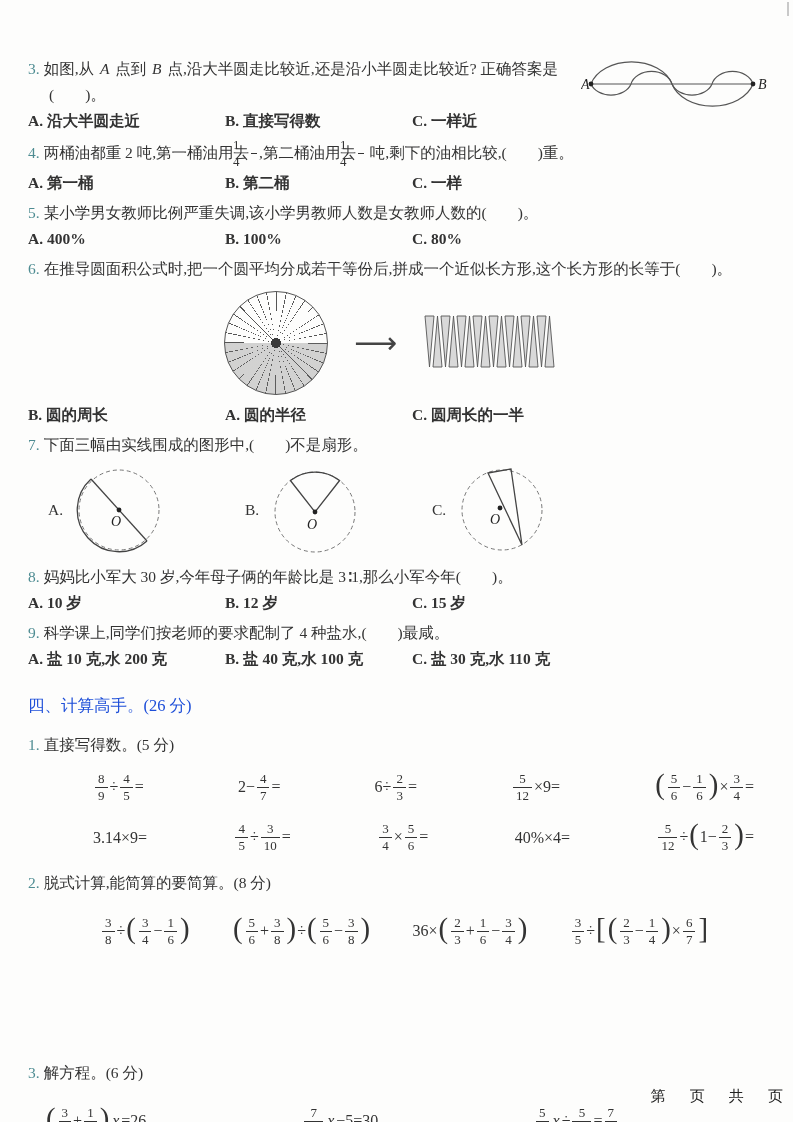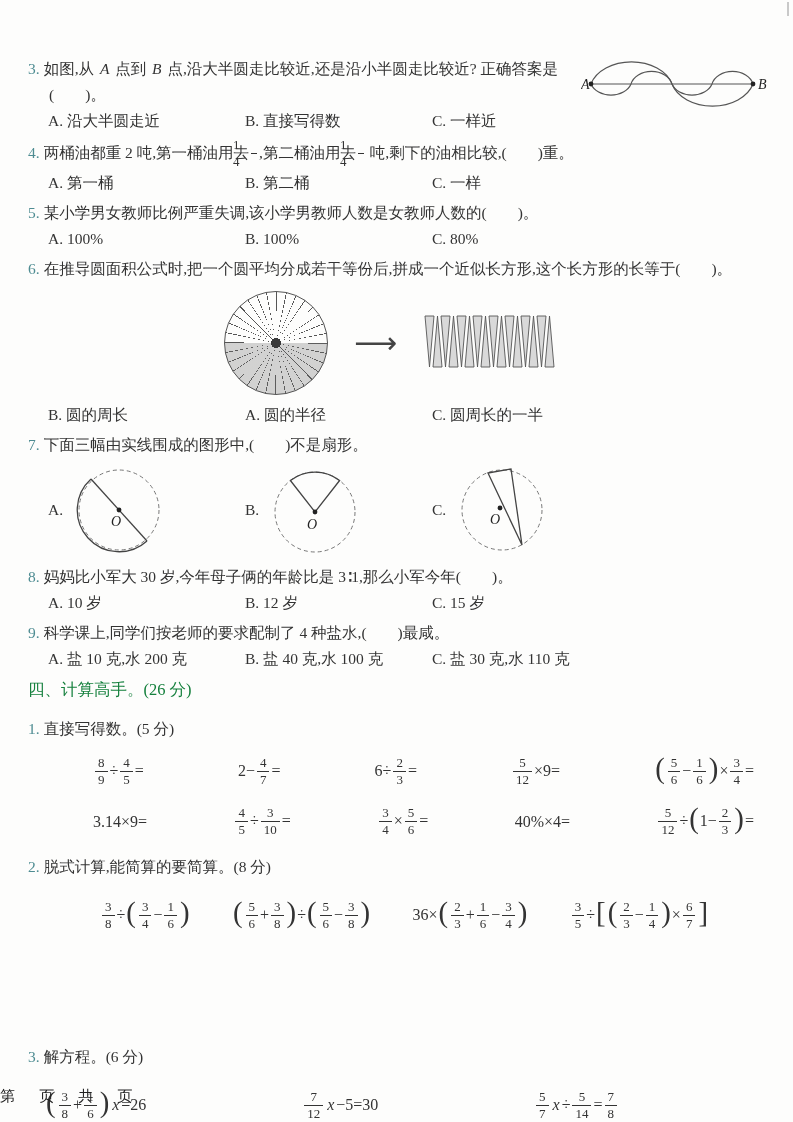--- a/index.html
+++ b/index.html
@@ -15,21 +15,21 @@
     overflow:hidden;
   }
   .corner-mark { position:absolute; right:4px; top:2px; width:2px; height:14px; background:#c9c9c9; }
   .content { padding:56px 24px 0 28px; }
 
   
   .q { margin-bottom:4px; }
   .q-text { padding-left:21px; text-indent:-21px; line-height:26px; }
   .q-num { color:#4e8c92; margin-right:4px; }
   .sub-num { color:#4e8c92; margin-right:4px; }
-  .opts { display:grid; grid-template-columns:197px 187px 1fr; margin-left:20px; line-height:26px; }
+  .opts { display:grid; grid-template-columns:197px 187px 1fr; line-height:26px;font-weight:bold; }
   .opt { white-space:nowrap; }
 
   
   .frac { display:inline-flex; flex-direction:column; align-items:center; vertical-align:middle;
           margin:0 2px; font-size:13px; line-height:1.2; position:relative; top:-1px; }
   .fnum { padding:0 3px; }
   .fden { padding:0 3px; border-top:1px solid #333; }
   .mvar { font-style:italic; margin:0 2px; }
   .bigb { font-size:1.8em; font-weight:300; line-height:0; vertical-align:-0.08em; display:inline-block; margin:0 1px; }
 
@@ -54,32 +54,32 @@
 
   
   .fig-sectors { display:grid; grid-template-columns:197px 187px 1fr; margin-left:20px; margin-top:4px; margin-bottom:6px; }
   .sector-cell { display:flex; align-items:center; gap:6px; }
   .sector-cell svg { width:100px; height:96px; }
   .dashed-circle { fill:none; stroke:#777; stroke-width:1; stroke-dasharray:4 3; }
   .solid-shape { fill:none; stroke:#444; stroke-width:1.3; }
   .center-dot { fill:#222; }
 
   
-  .section-title { color:#15803d; font-size:16.5px; line-height:28px; margin-top:4px; }
+  .section-title { color:#1d4ed8; font-size:16.5px; line-height:28px; margin-top:20px; }
   .sub-title { line-height:26px; margin-top:12px; }
   .calc-row { display:flex; justify-content:space-between; align-items:center;
               margin:10px 15px 6px 65px; font-size:16px; min-height:40px; }
   .calc-item { white-space:nowrap; }
   .tuoshi-row { display:flex; justify-content:space-between; align-items:center;
                 margin:12px 60px 0 72px; font-size:16px; min-height:48px; }
   .eq-row { display:flex; justify-content:space-between; align-items:center;
             margin:14px 150px 0 17px; font-size:16px; min-height:44px; }
   .workspace { height:92px; }
 
-  .footer { position:absolute; bottom:16px; left:0; width:100%; text-align:left;
+  .footer { position:absolute; bottom:16px; left:0; width:100%; text-align:right;
             font-size:15px; letter-spacing:10px; color:#222;
             font-family:"Liberation Sans","DejaVu Sans",sans-serif; }
 </style>
 </head>
 <body>
 
 <div class="page">
   <div class="corner-mark"></div>
   <div class="content">
 
@@ -112,21 +112,21 @@
       <div class="opts">
         <span class="opt">A. 第一桶</span>
         <span class="opt">B. 第二桶</span>
         <span class="opt">C. 一样</span>
       </div>
     </div>
 
     <div class="q">
       <div class="q-text"><span class="q-num">5.</span><span>某小学男女教师比例严重失调,该小学男教师人数是女教师人数的(　　)。</span></div>
       <div class="opts">
-        <span class="opt">A. 100%</span>
+        <span class="opt">A. 400%</span>
         <span class="opt">B. 100%</span>
         <span class="opt">C. 80%</span>
       </div>
     </div>
 
     <div class="q">
       <div class="q-text"><span class="q-num">6.</span><span>在推导圆面积公式时,把一个圆平均分成若干等份后,拼成一个近似长方形,这个长方形的长等于(　　)。</span></div>
       <div class="fig-circle-row">
         <div class="fan-circle"></div>
         <span class="arrow-glyph">⟶</span>

